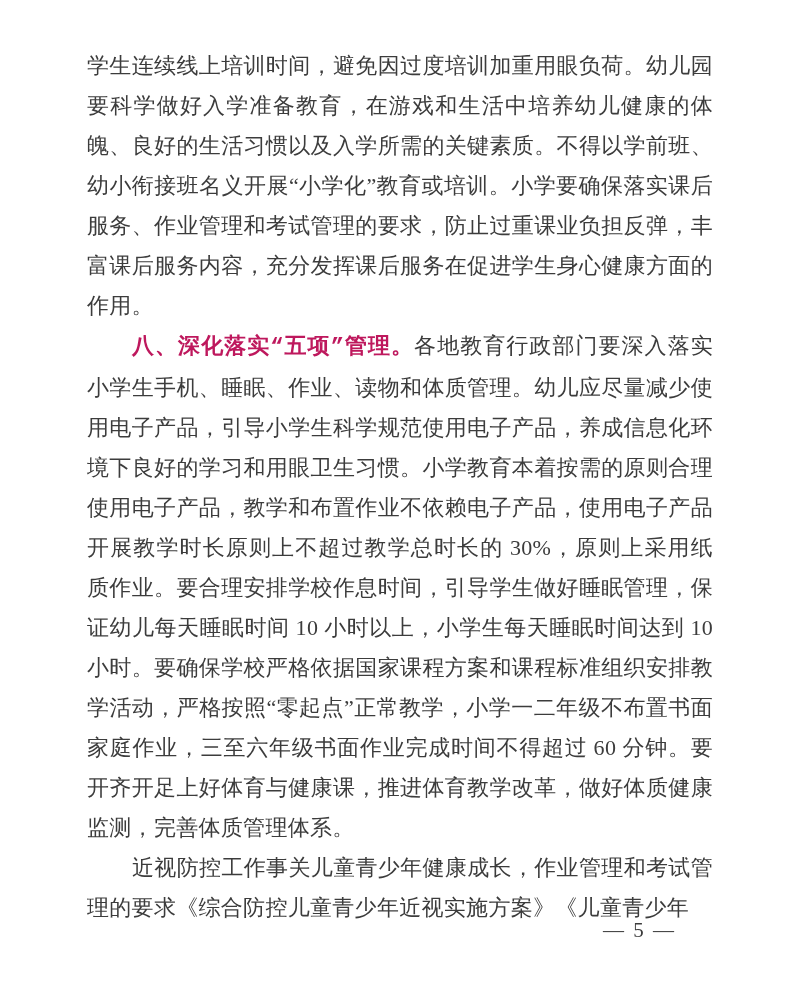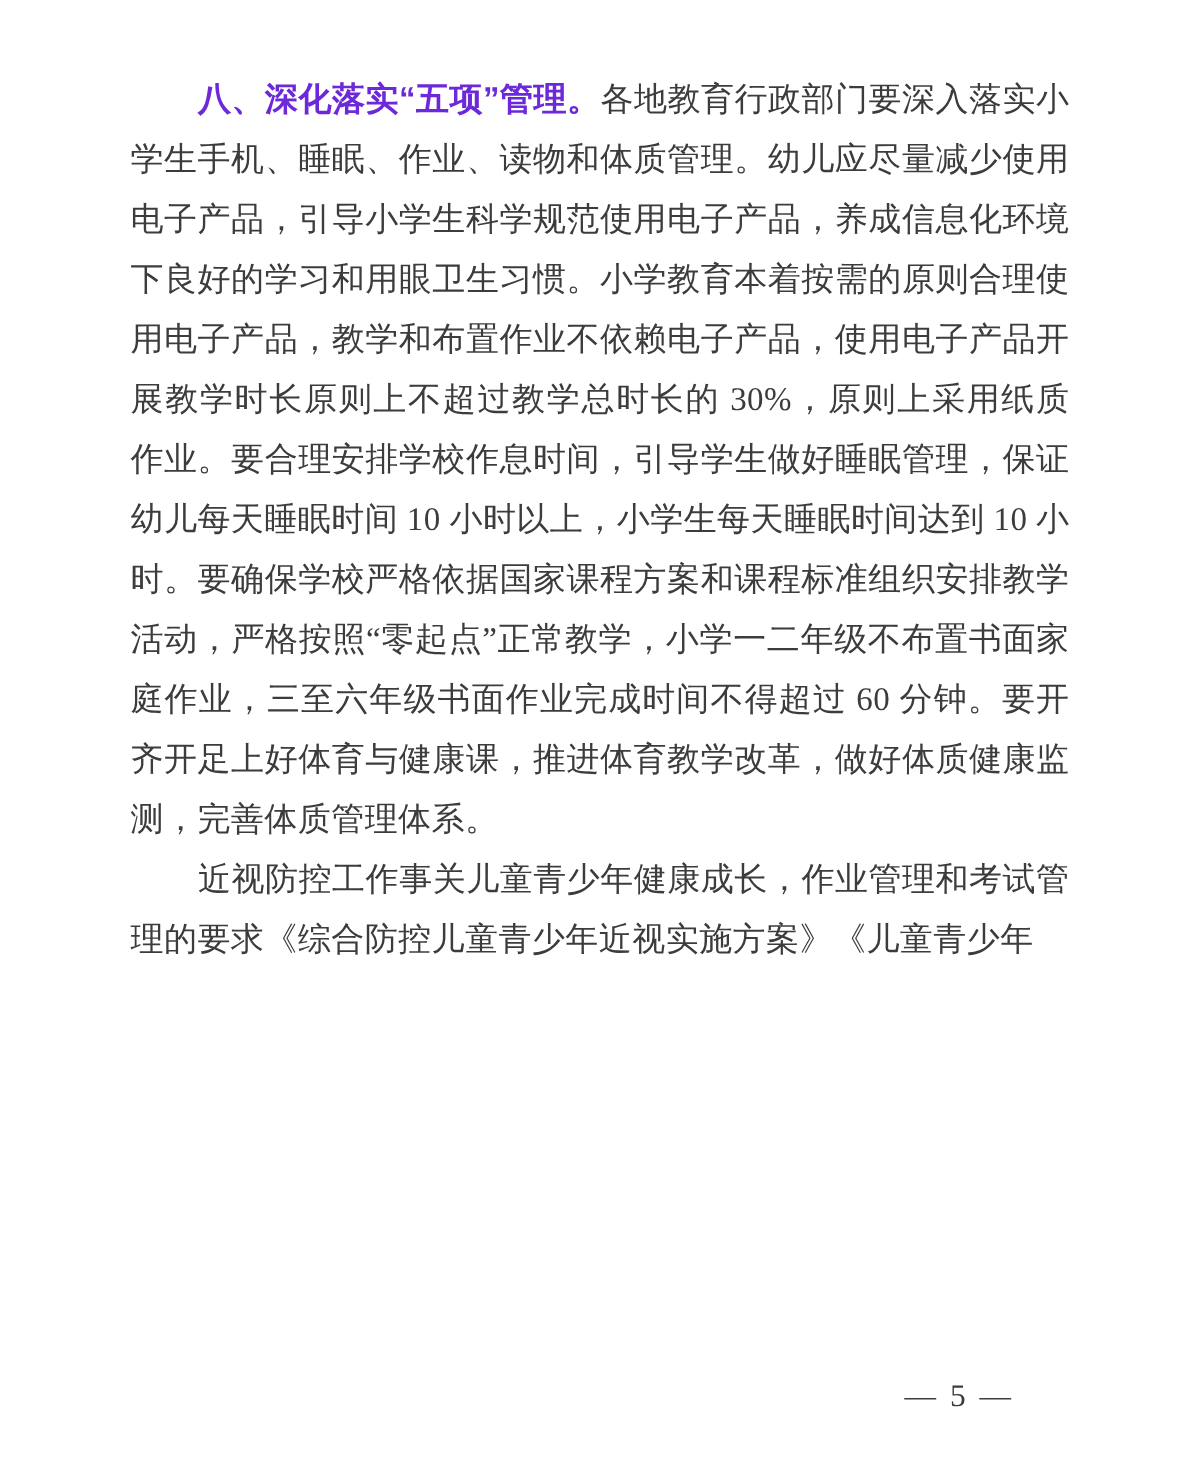--- a/index.html
+++ b/index.html
@@ -32,36 +32,37 @@
     padding: 0;
   }
   .text-block p.indent {
     text-indent: 45px;
   }
   .seg {
     font-weight: 400;
   }
   .seg-bold {
     font-weight: 700;
-    font-family: Liberation Sans, sans-serif;
-    color: #6d28d9;
+    font-family: Liberation Mono, monospace;
+    color: #be185d;
   }
   .footer {
     position: absolute;
     top: 918px;
     right: 124px;
     font-size: 21px;
     line-height: 24px;
     color: #3c3c3c;
     letter-spacing: 2px;
     white-space: pre;
   }
 </style>
 </head>
 <body>
 
 <div class="page" style="background: rgb(255, 255, 255);">
   <div class="text-block" style="color: rgb(60, 60, 60);">
+      <p class="para"><span class="seg">学生连续线上培训时间，避免因过度培训加重用眼负荷。幼儿园要科学做好入学准备教育，在游戏和生活中培养幼儿健康的体魄、良好的生活习惯以及入学所需的关键素质。不得以学前班、幼小衔接班名义开展“小学化”教育或培训。小学要确保落实课后服务、作业管理和考试管理的要求，防止过重课业负担反弹，丰富课后服务内容，充分发挥课后服务在促进学生身心健康方面的作用。</span></p>
       <p class="para indent"><span class="seg seg-bold">八、深化落实“五项”管理。</span><span class="seg">各地教育行政部门要深入落实小学生手机、睡眠、作业、读物和体质管理。幼儿应尽量减少使用电子产品，引导小学生科学规范使用电子产品，养成信息化环境下良好的学习和用眼卫生习惯。小学教育本着按需的原则合理使用电子产品，教学和布置作业不依赖电子产品，使用电子产品开展教学时长原则上不超过教学总时长的 30%，原则上采用纸质作业。要合理安排学校作息时间，引导学生做好睡眠管理，保证幼儿每天睡眠时间 10 小时以上，小学生每天睡眠时间达到 10 小时。要确保学校严格依据国家课程方案和课程标准组织安排教学活动，严格按照“零起点”正常教学，小学一二年级不布置书面家庭作业，三至六年级书面作业完成时间不得超过 60 分钟。要开齐开足上好体育与健康课，推进体育教学改革，做好体质健康监测，完善体质管理体系。</span></p>
       <p class="para indent"><span class="seg">近视防控工作事关儿童青少年健康成长，作业管理和考试管理的要求《综合防控儿童青少年近视实施方案》《儿童青少年</span></p>
     </div>
   <div class="footer">— 5 —</div>
 </div>
 
 </body></html>

